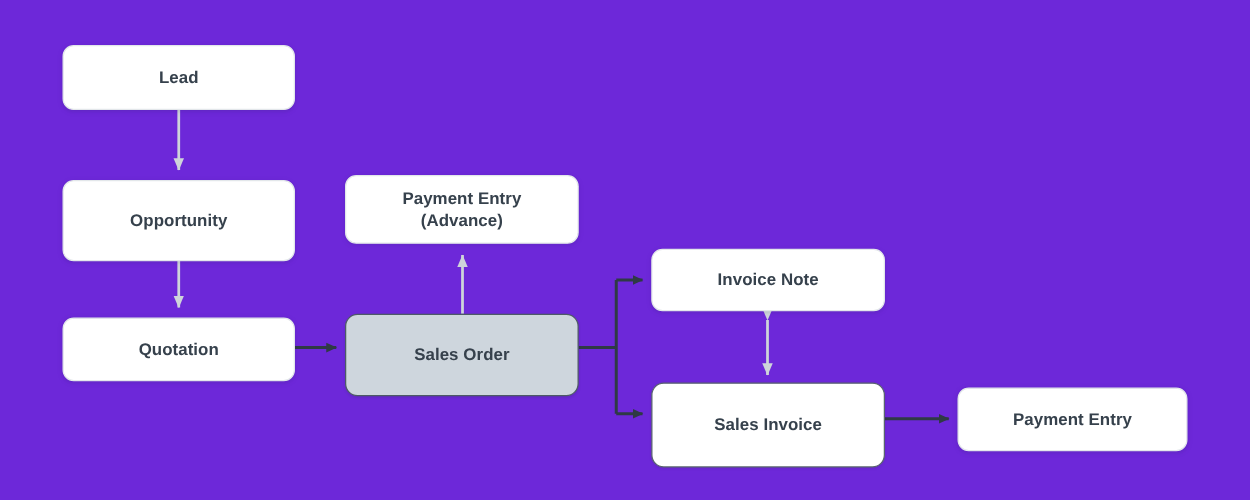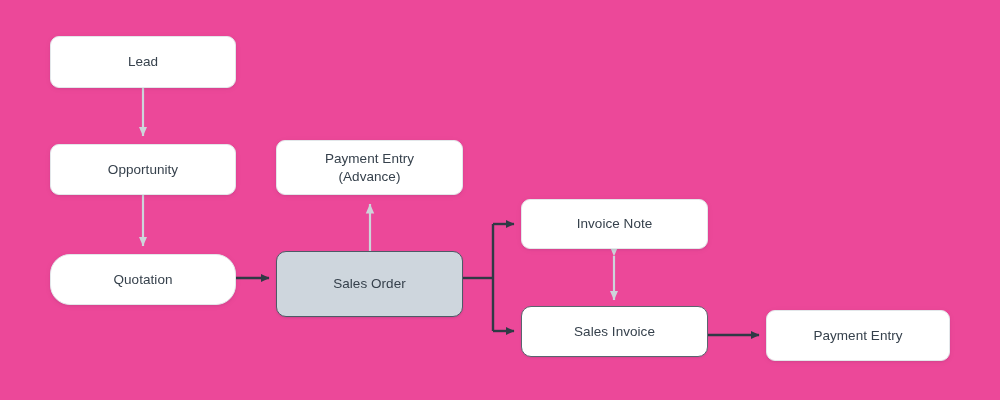--- a/index.html
+++ b/index.html
@@ -8,22 +8,23 @@
     padding: 0;
     background: #ffffff;
   }
   body {
     font-family: "Liberation Sans", "DejaVu Sans", sans-serif;
   }
   #canvas {
     position: relative;
     width: 1000px;
     height: 400px;
-    background: #ec4899;
+    background: #6d28d9;
     overflow: hidden;
+    font-weight: bold;
   }
   #edge-layer {
     position: absolute;
     left: 0;
     top: 0;
     width: 1000px;
     height: 400px;
     pointer-events: none;
   }
   .node {
@@ -110,42 +111,42 @@
 
     <g>
       <path d="M708,335 L759,335" stroke="#2f3a45" stroke-width="2.4" fill="none" marker-end="url(#arrow-strong)"></path>
     </g>
   </svg>
 
   <div class="node" style="left:50px; top:36px; width:186px; height:52px;">
     <span class="node-label">Lead</span>
   </div>
 
-  <div class="node" style="left:50px; top:144px; width:186px; height:51px;">
+  <div class="node" style="left:50px; top:144px; width:186px; height:65px;">
     <span class="node-label">Opportunity</span>
   </div>
 
-  <div class="node" style="left:50px; top:254px; width:186px; height:51px;border-radius:20px;">
+  <div class="node" style="left:50px; top:254px; width:186px; height:51px;">
     <span class="node-label">Quotation</span>
   </div>
 
   <div class="node" style="left:276px; top:140px; width:187px; height:55px;">
     <span class="node-label">Payment Entry
 (Advance)</span>
   </div>
 
   <div class="node selected" style="left:276px; top:251px; width:187px; height:66px;">
     <span class="node-label">Sales Order</span>
   </div>
 
   <div class="node" style="left:521px; top:199px; width:187px; height:50px;">
     <span class="node-label">Invoice Note</span>
   </div>
 
-  <div class="node outlined" style="left:521px; top:306px; width:187px; height:51px;">
+  <div class="node outlined" style="left:521px; top:306px; width:187px; height:68px;">
     <span class="node-label">Sales Invoice</span>
   </div>
 
   <div class="node" style="left:766px; top:310px; width:184px; height:51px;">
     <span class="node-label">Payment Entry</span>
   </div>
 
 </div>
 
 </body></html>

